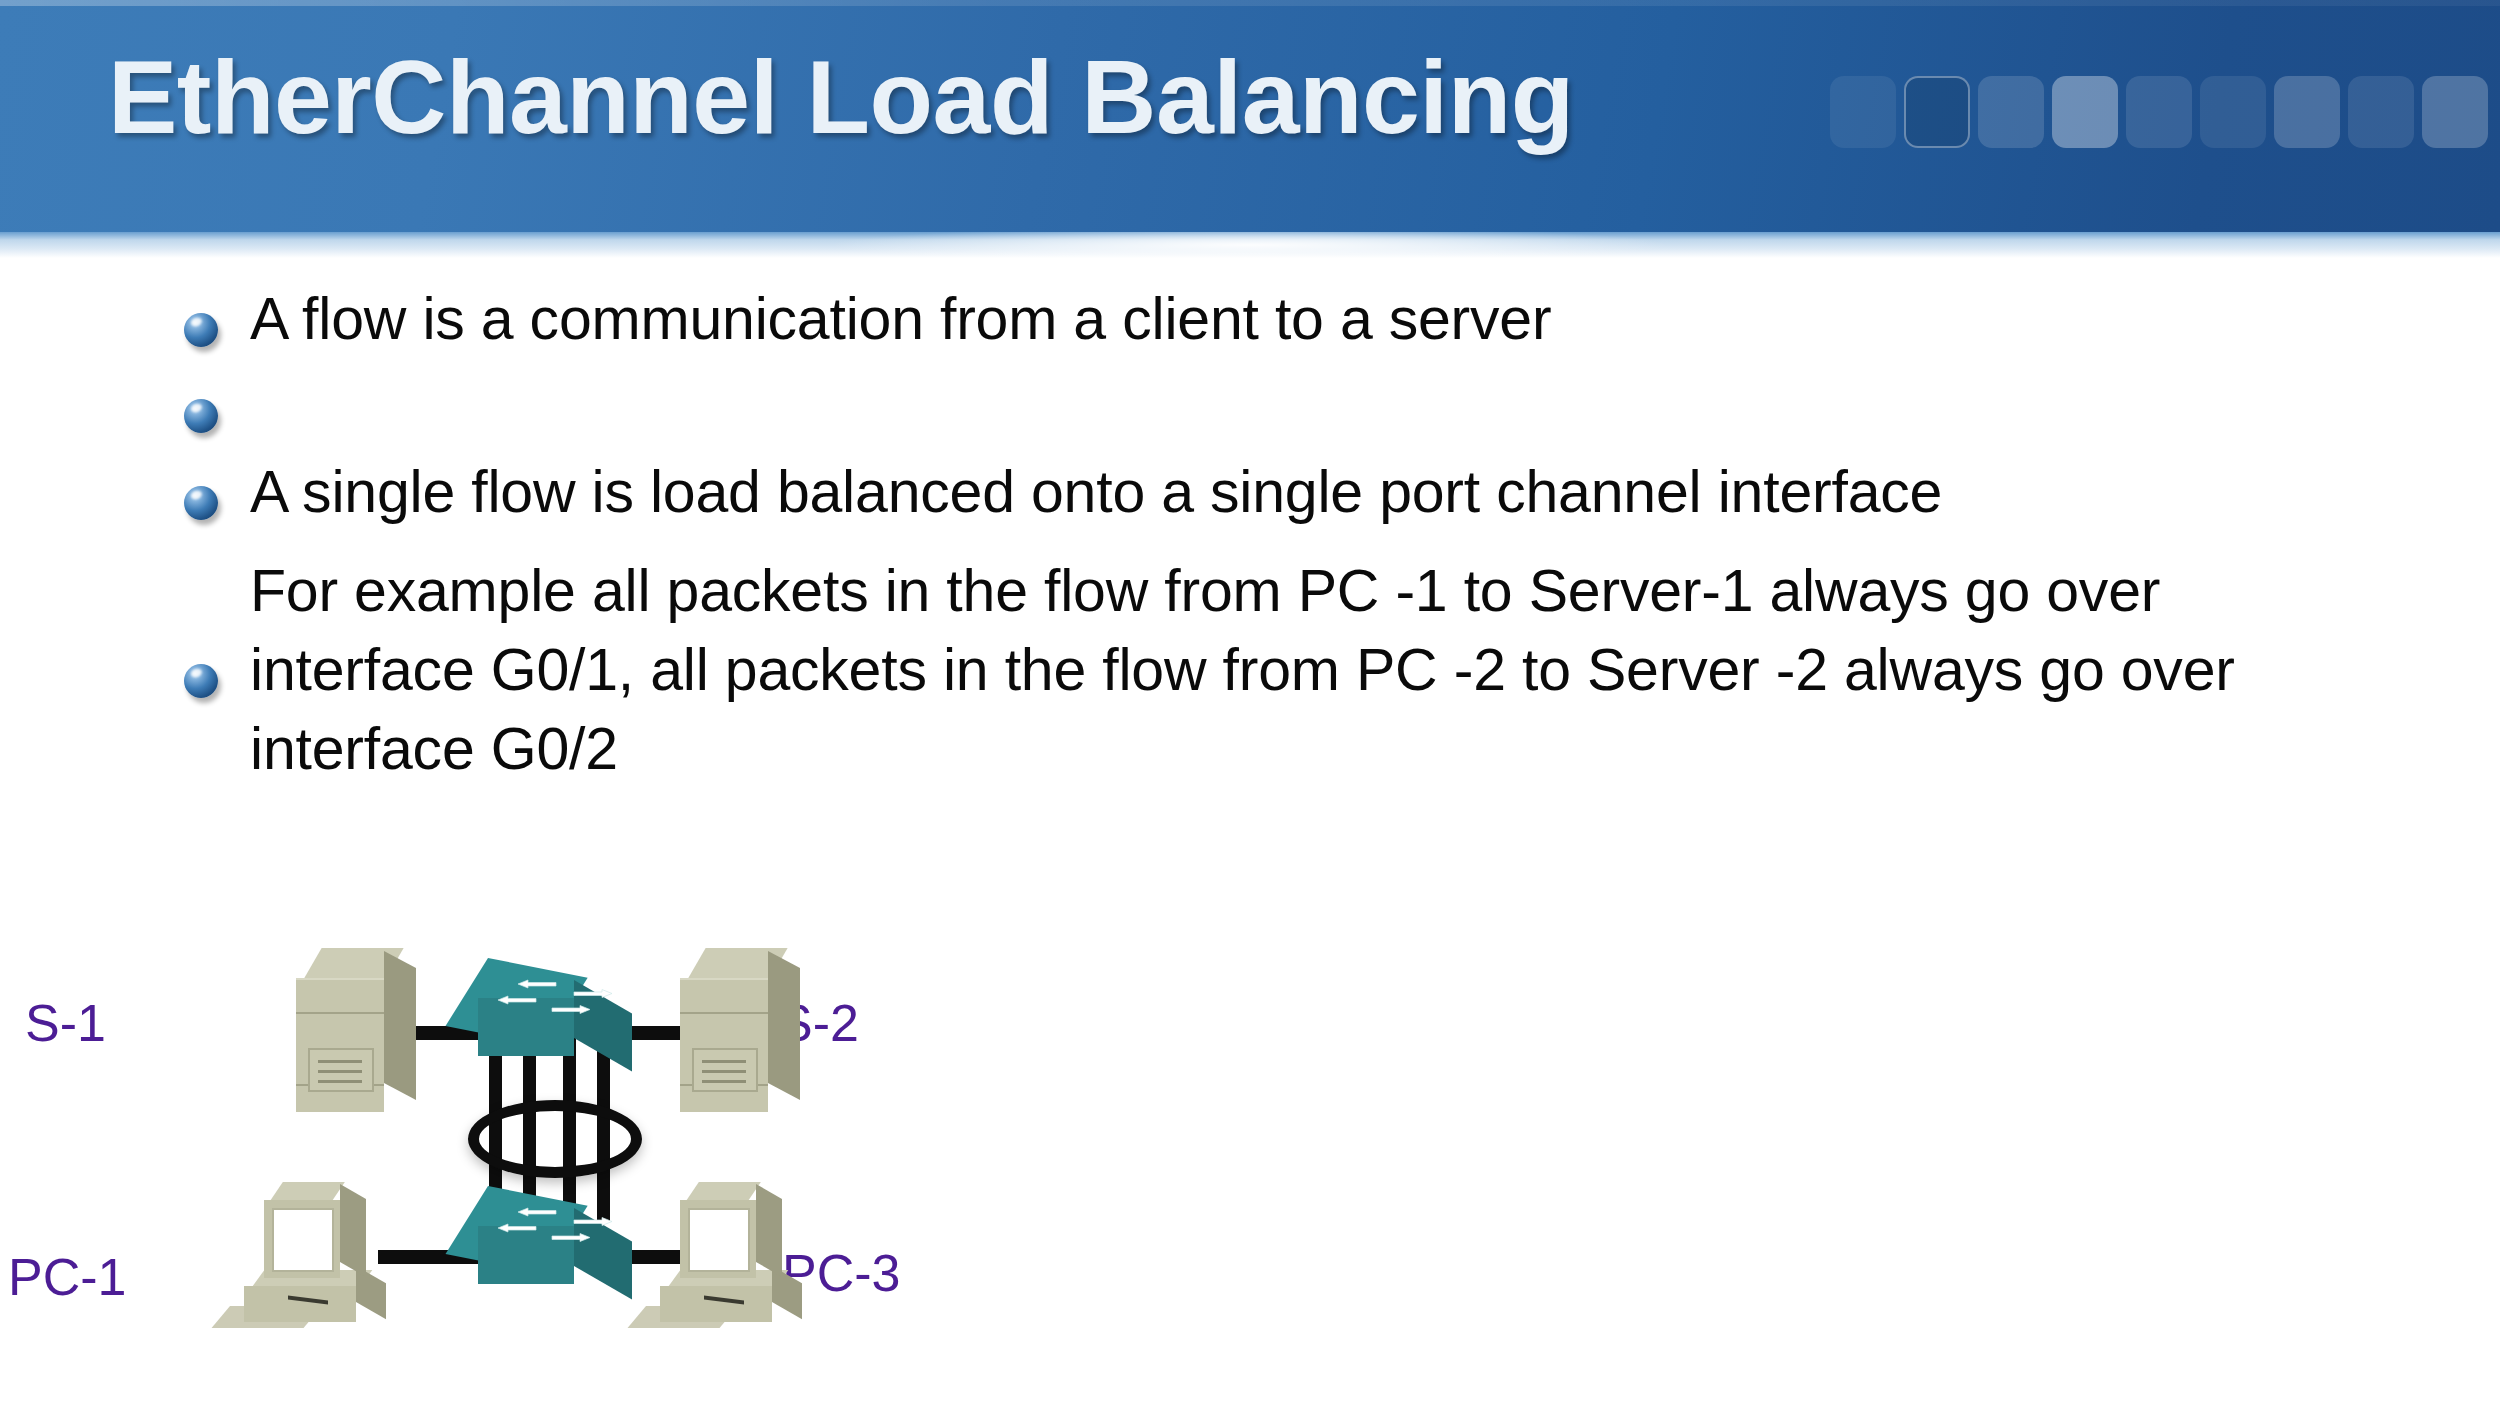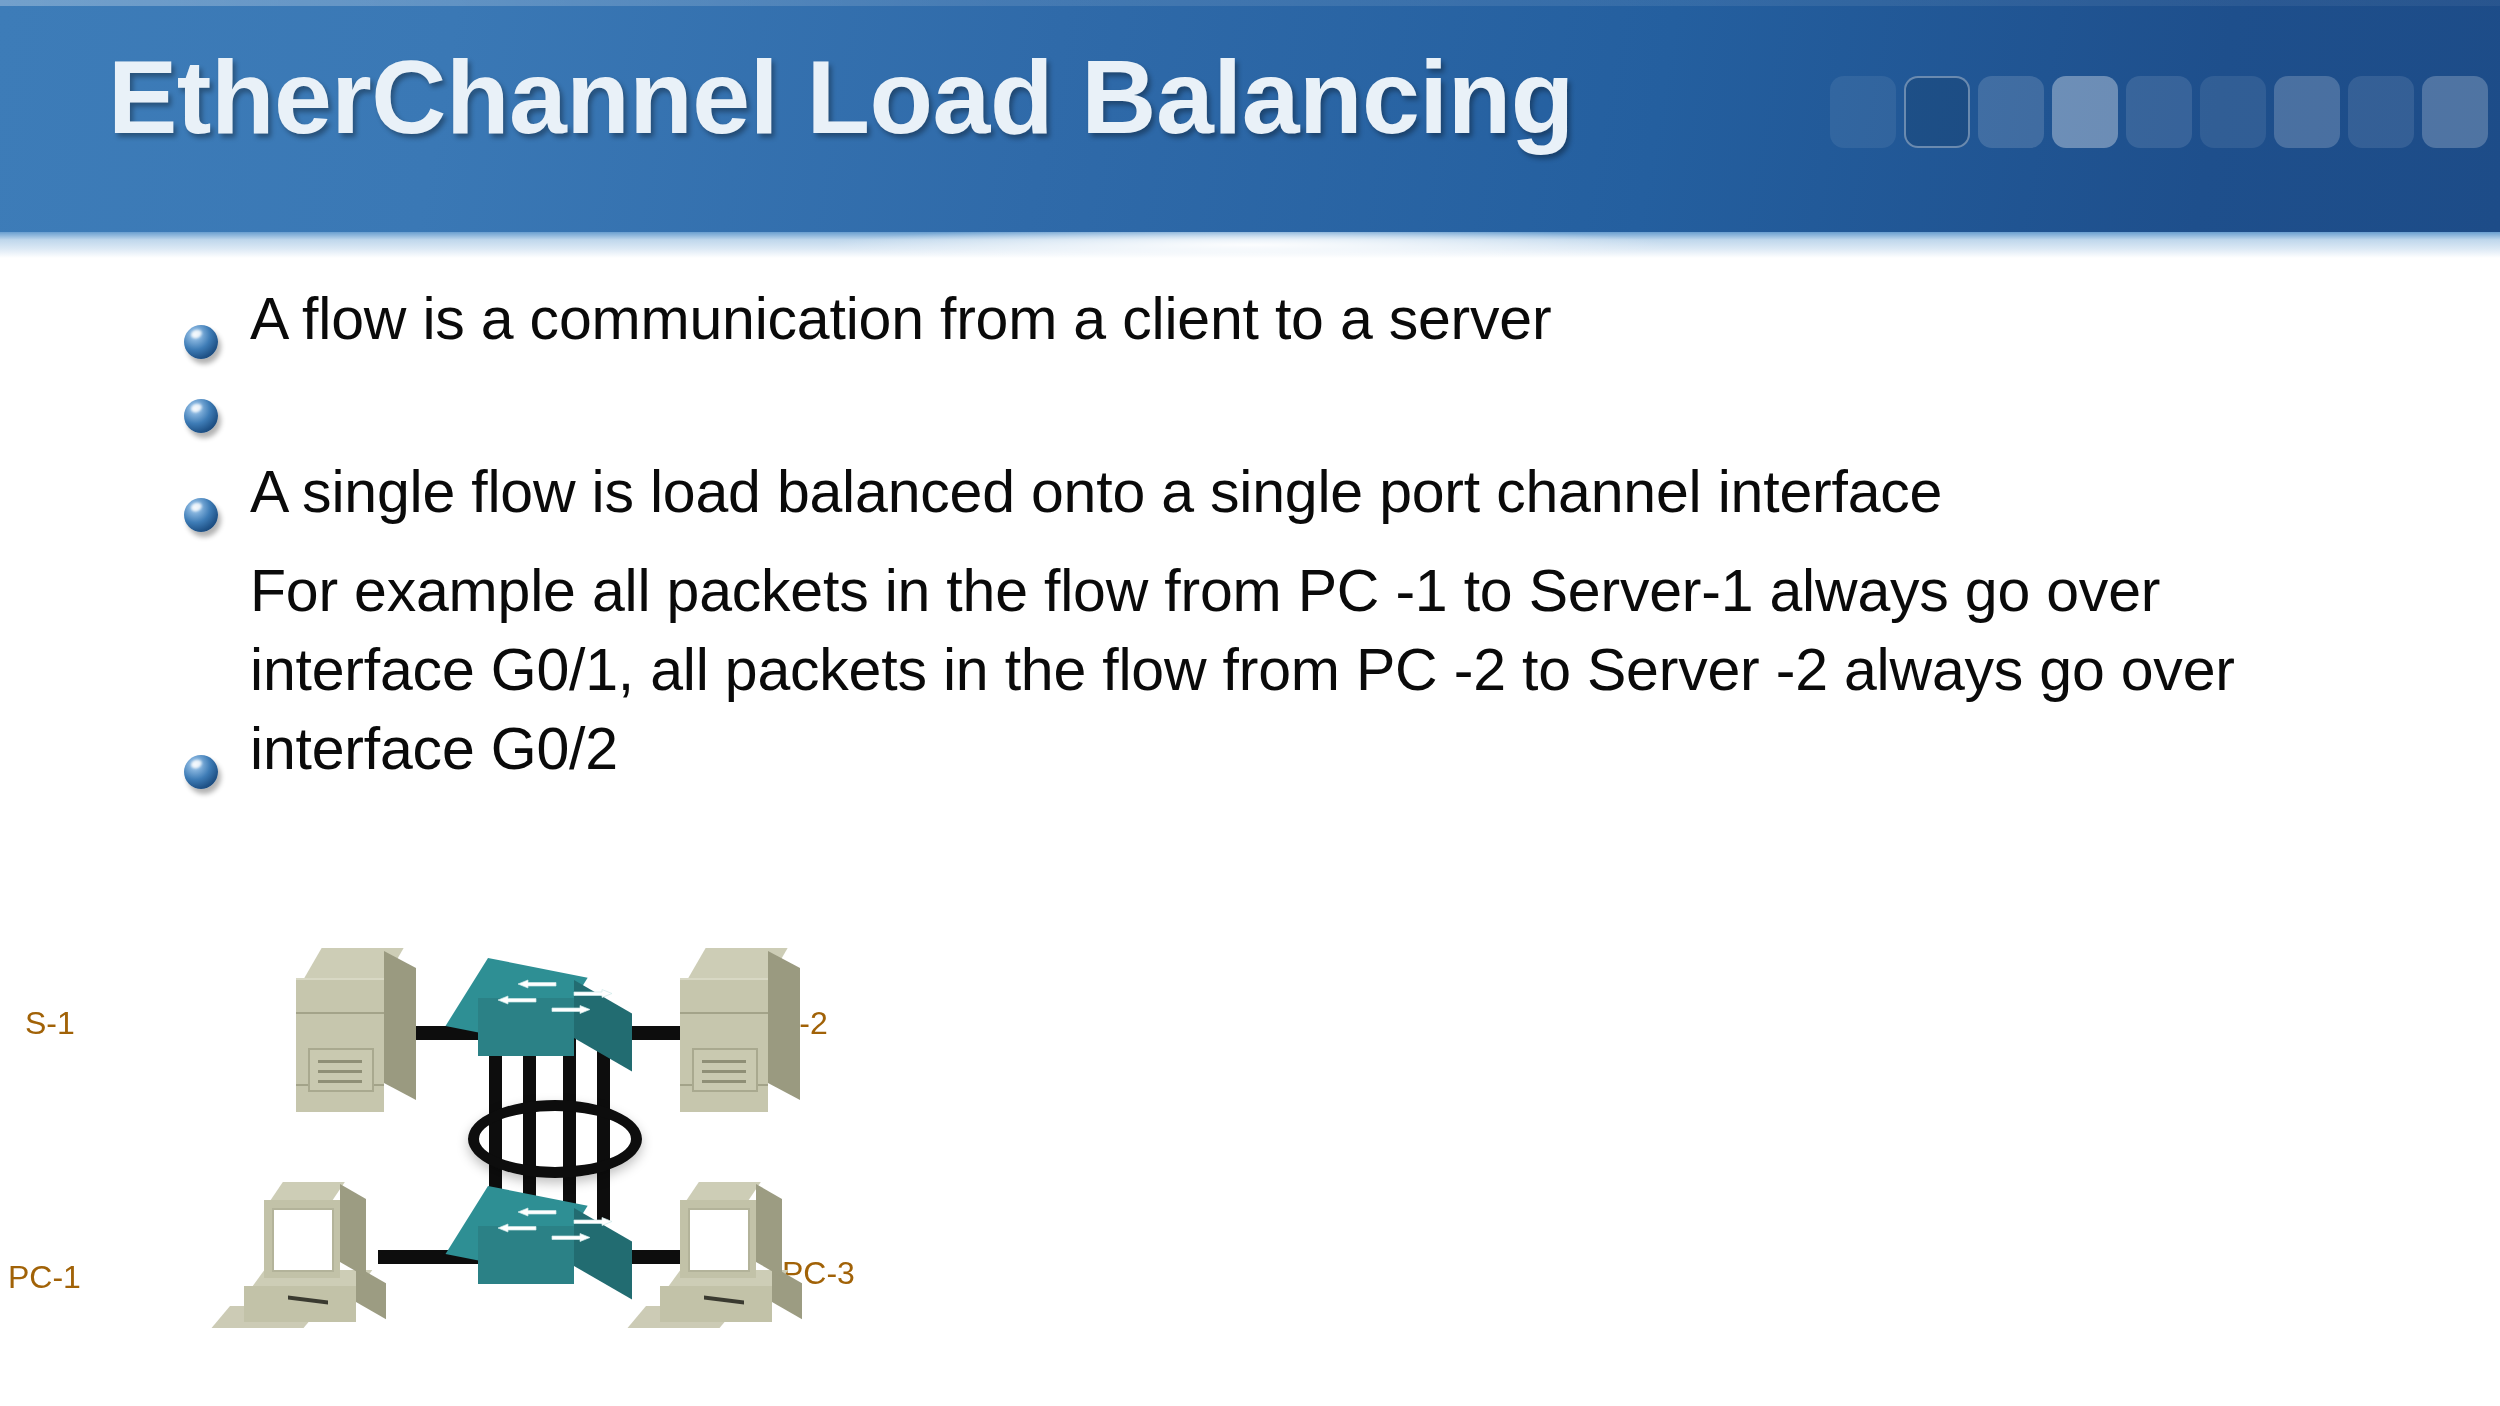--- a/index.html
+++ b/index.html
@@ -85,21 +85,21 @@
   
   .body-area {
     position: absolute;
     left: 0;
     top: 280px;
     width: 2500px;
   }
   .bullet-row {
     position: relative;
     display: flex;
-    align-items: flex-end;
+    align-items: center;
     margin-bottom: 20px;
   }
   .bullet-marker {
     flex: none;
     width: 34px;
     height: 34px;
     margin-left: 184px;
     margin-top: 20px;
     margin-right: 32px;
     border-radius: 50%;
@@ -121,23 +121,23 @@
   .bullet-text {
     font-size: 59px;
     line-height: 79px;
     color: #0a0a0a;
     font-weight: 400;
     max-width: 2070px;
     letter-spacing: -0.2px;
   }
   .dlabel {
     position: absolute;
-    font-size: 32px;
+    font-size: 52px;
     line-height: 46px;
-    color: #a16207;
+    color: #4c1d95;
     white-space: nowrap;
   }
   .dlabel.s1 { left: 25px; top: 1000px; }
   .dlabel.s2 { left: 778px; top: 1000px; }
   .dlabel.pc1 { left: 8px; top: 1254px; }
   .dlabel.pc2 { left: 782px; top: 1250px; }
 
   .link {
     position: absolute;
     background: #0d0d0d;

